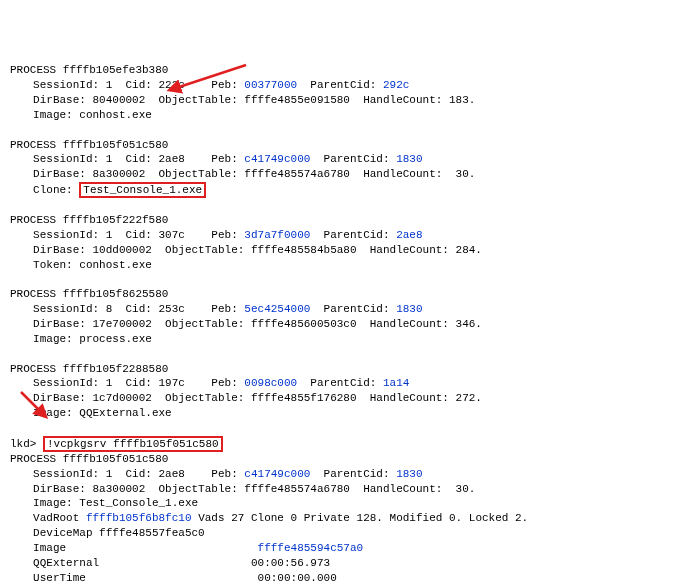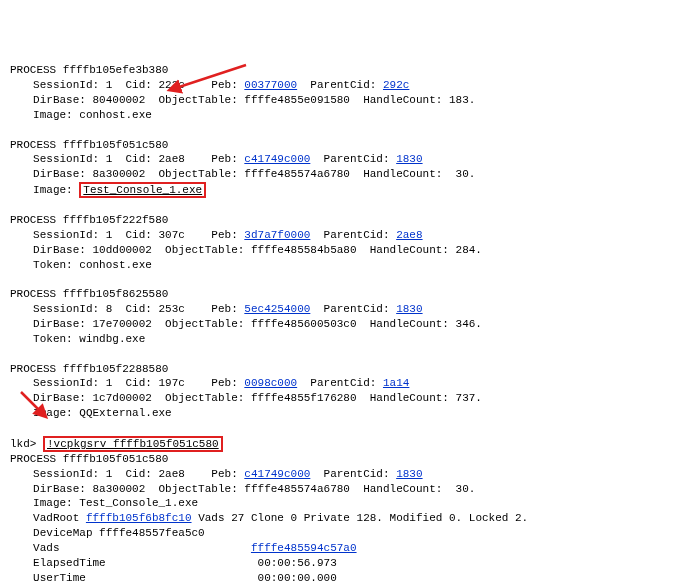--- a/index.html
+++ b/index.html
@@ -8,65 +8,65 @@
       font-family: "Courier New", monospace;
       font-size: 11px;
       line-height: 1.35;
       background: #fff;
       color: #000;
       width: 697px;
       box-sizing: border-box;
       position: relative;
       white-space: pre;
     }
-    .link { color: #0033cc; text-decoration: underline; cursor: pointer; }
-    .redbox { border: 2px solid #e02020; padding: 0 2px; display: inline-block; line-height: 1.1; text-decoration: underline; }
+    .link { color: #0033cc; cursor: pointer; }
+    .redbox { border: 2px solid #e02020; padding: 0 2px; display: inline-block; line-height: 1.1; }
     .arrow { position: absolute; pointer-events: none; }
     .arrow svg { overflow: visible; }
     .indent { display:inline-block; width:3.5ch; }
   </style>
 </head>
 <body>
 
 
 
 <div id="out"><span>PROCESS ffffb105efe3b380</span>
 <span class="indent"></span><span>SessionId: 1  Cid: 223c    Peb: </span><span class="link">00377000</span><span>  ParentCid: </span><span class="link">292c</span>
 <span class="indent"></span><span>DirBase: 80400002  ObjectTable: ffffe4855e091580  HandleCount: 183.</span>
 <span class="indent"></span><span>Image: conhost.exe</span>
 
 <span>PROCESS ffffb105f051c580</span>
 <span class="indent"></span><span>SessionId: 1  Cid: 2ae8    Peb: </span><span class="link">c41749c000</span><span>  ParentCid: </span><span class="link">1830</span>
 <span class="indent"></span><span>DirBase: 8a300002  ObjectTable: ffffe485574a6780  HandleCount:  30.</span>
-<span class="indent"></span><span>Image: </span><span class="redbox">Test_Console_1.exe</span>
+<span class="indent"></span><span>Clone: </span><span class="redbox">Test_Console_1.exe</span>
 
 <span>PROCESS ffffb105f222f580</span>
 <span class="indent"></span><span>SessionId: 1  Cid: 307c    Peb: </span><span class="link">3d7a7f0000</span><span>  ParentCid: </span><span class="link">2ae8</span>
 <span class="indent"></span><span>DirBase: 10dd00002  ObjectTable: ffffe485584b5a80  HandleCount: 284.</span>
 <span class="indent"></span><span>Token: conhost.exe</span>
 
 <span>PROCESS ffffb105f8625580</span>
 <span class="indent"></span><span>SessionId: 8  Cid: 253c    Peb: </span><span class="link">5ec4254000</span><span>  ParentCid: </span><span class="link">1830</span>
 <span class="indent"></span><span>DirBase: 17e700002  ObjectTable: ffffe485600503c0  HandleCount: 346.</span>
-<span class="indent"></span><span>Token: windbg.exe</span>
+<span class="indent"></span><span>Image: process.exe</span>
 
 <span>PROCESS ffffb105f2288580</span>
 <span class="indent"></span><span>SessionId: 1  Cid: 197c    Peb: </span><span class="link">0098c000</span><span>  ParentCid: </span><span class="link">1a14</span>
-<span class="indent"></span><span>DirBase: 1c7d00002  ObjectTable: ffffe4855f176280  HandleCount: 737.</span>
+<span class="indent"></span><span>DirBase: 1c7d00002  ObjectTable: ffffe4855f176280  HandleCount: 272.</span>
 <span class="indent"></span><span>Image: QQExternal.exe</span>
 
 <span>lkd&gt; </span><span class="redbox">!vcpkgsrv ffffb105f051c580</span>
 <span>PROCESS ffffb105f051c580</span>
 <span class="indent"></span><span>SessionId: 1  Cid: 2ae8    Peb: </span><span class="link">c41749c000</span><span>  ParentCid: </span><span class="link">1830</span>
 <span class="indent"></span><span>DirBase: 8a300002  ObjectTable: ffffe485574a6780  HandleCount:  30.</span>
 <span class="indent"></span><span>Image: Test_Console_1.exe</span>
 <span class="indent"></span><span>VadRoot </span><span class="link">ffffb105f6b8fc10</span><span> Vads 27 Clone 0 Private 128. Modified 0. Locked 2.</span>
 <span class="indent"></span><span>DeviceMap ffffe48557fea5c0</span>
-<span class="indent"></span><span>Vads                             </span><span class="link">ffffe485594c57a0</span>
-<span class="indent"></span><span>ElapsedTime                       </span><span>00:00:56.973</span>
+<span class="indent"></span><span>Image                             </span><span class="link">ffffe485594c57a0</span>
+<span class="indent"></span><span>QQExternal                       </span><span>00:00:56.973</span>
 <span class="indent"></span><span>UserTime                          </span><span>00:00:00.000</span>
 <span class="indent"></span>
 <span class="indent"></span>
 <span class="indent"></span>
 <span class="indent"></span>
 <span class="indent"></span>
 <span class="indent"></span>
 <span class="indent"></span>
 <span class="indent"></span>
 <span class="indent"></span>

